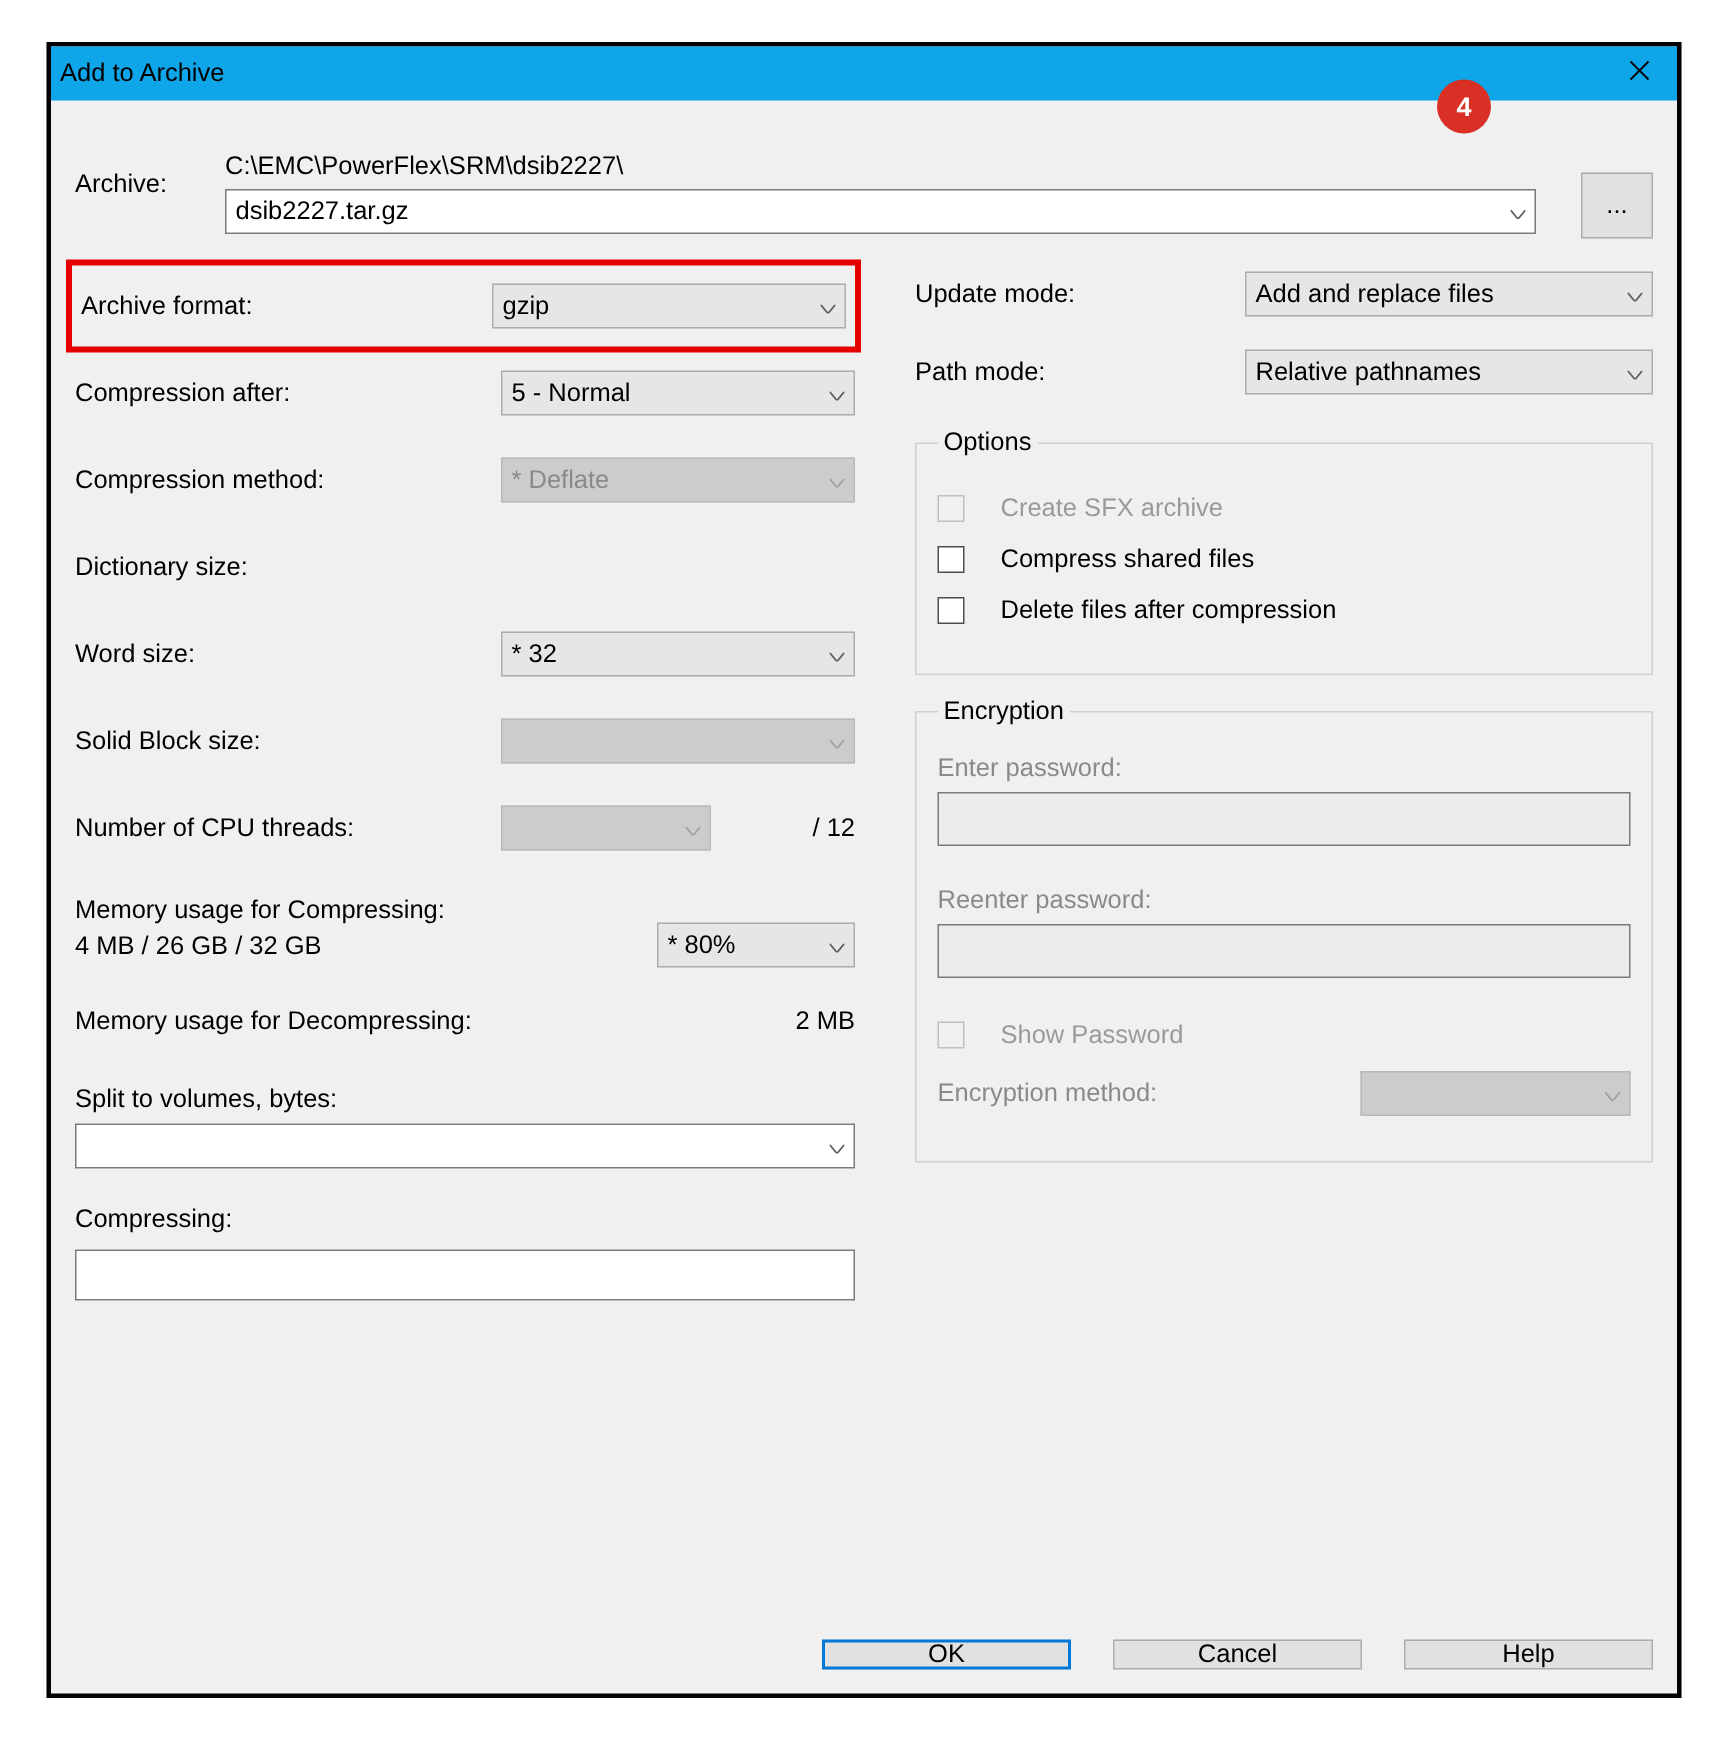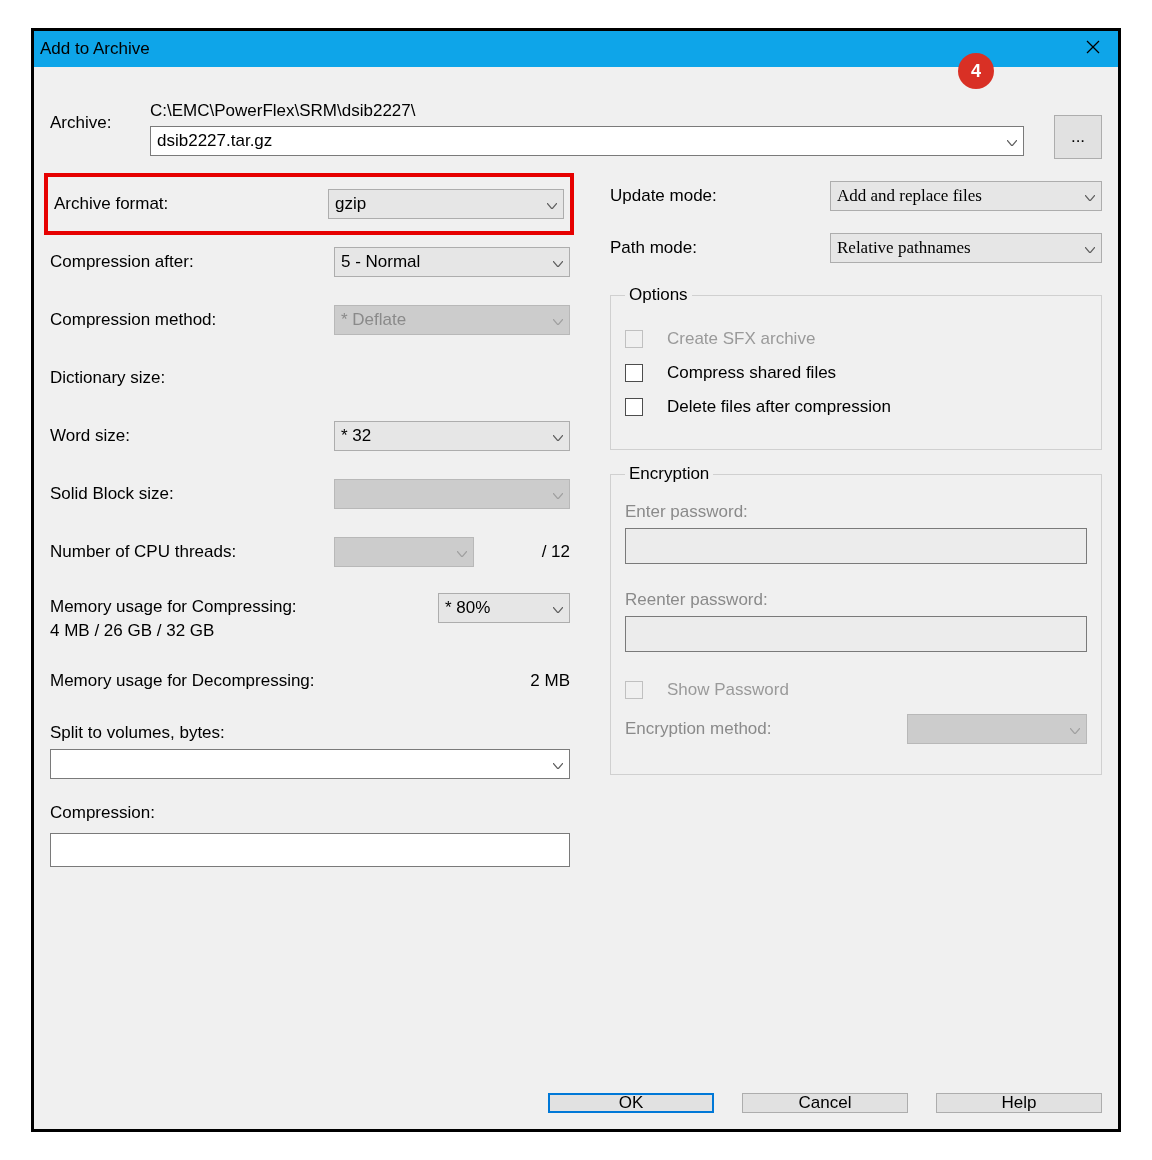--- a/index.html
+++ b/index.html
@@ -100,38 +100,38 @@
   .row .lbl { flex:1; font-size:17px; }
   .row .ctl { width: 236px; }
   .highlight-box {
     border: 4px solid #e60000;
     padding: 10px 6px;
     margin: 4px 0 6px -6px;
     width: 530px;
   }
   .highlight-box .row { margin: 0; }
   .mem-row { font-size:17px; margin: 4px 0 4px 0; }
-  .mem-flex { display:flex; align-items:flex-start; gap: 28px; }
+  .mem-flex { display:flex; align-items:flex-end; gap: 28px; }
   .mem-flex .lbl2 { flex:1; }
   .checkbox-row { display:flex; align-items:center; gap:24px; margin: 14px 0; font-size:17px; }
   .checkbox-row .cb {
     width:18px; height:18px; border:1px solid #4d4d4d; background:#fff;
   }
   .checkbox-row.disabled { color:#9a9a9a; }
   .checkbox-row.disabled .cb { border-color:#c0c0c0; background:#f0f0f0;}
   .textinput {
     height:30px; width:100%;
     background:#fff; border:1px solid #7a7a7a;
     padding:0 6px; font-size:17px;
   }
   .textinput.grey { background:#ececec; }
   .grey-text { color:#8a8a8a; }
   .right-row { display:flex; align-items:center; margin:6px 0 22px 0; }
   .right-row .lbl { width: 220px; font-size:17px; }
-  .right-row .ctl { flex:1;font-family:Liberation Serif, serif; }
+  .right-row .ctl { flex:1; }
   .enc-label { font-size:17px; margin: 8px 0 6px 0; }
   .enc-label.grey { color:#8a8a8a; }
   .bottom-buttons {
     position:absolute;
     bottom: 16px; right: 16px;
     display:flex; gap: 28px;
   }
   .btn {
     width: 166px; height: 20px;
     background:#e1e1e1;
@@ -283,21 +283,21 @@
         </div>
 
         <div class="mem-row">Split to volumes, bytes:</div>
         <div class="combo" style="width:100%; margin-top:6px; margin-bottom:24px;">
           <span class="txt"></span>
           <span class="arrow"><svg class="arrow-svg" viewBox="0 0 10 6">
                 <path d="M0 0 L5 6 L10 0" fill="none" stroke="#606060" stroke-width="1.2"></path>
               </svg></span>
         </div>
 
-        <div class="mem-row">Compression:</div>
+        <div class="mem-row">Compressing:</div>
         <input class="textinput" style="margin-top: 6px; height: 34px;">
 
       </div>
 
       <div class="right-col">
 
         <div class="right-row" style="margin-top:12px;">
           <div class="lbl">Update mode:</div>
           <div class="ctl">
             <div class="combo grey">

